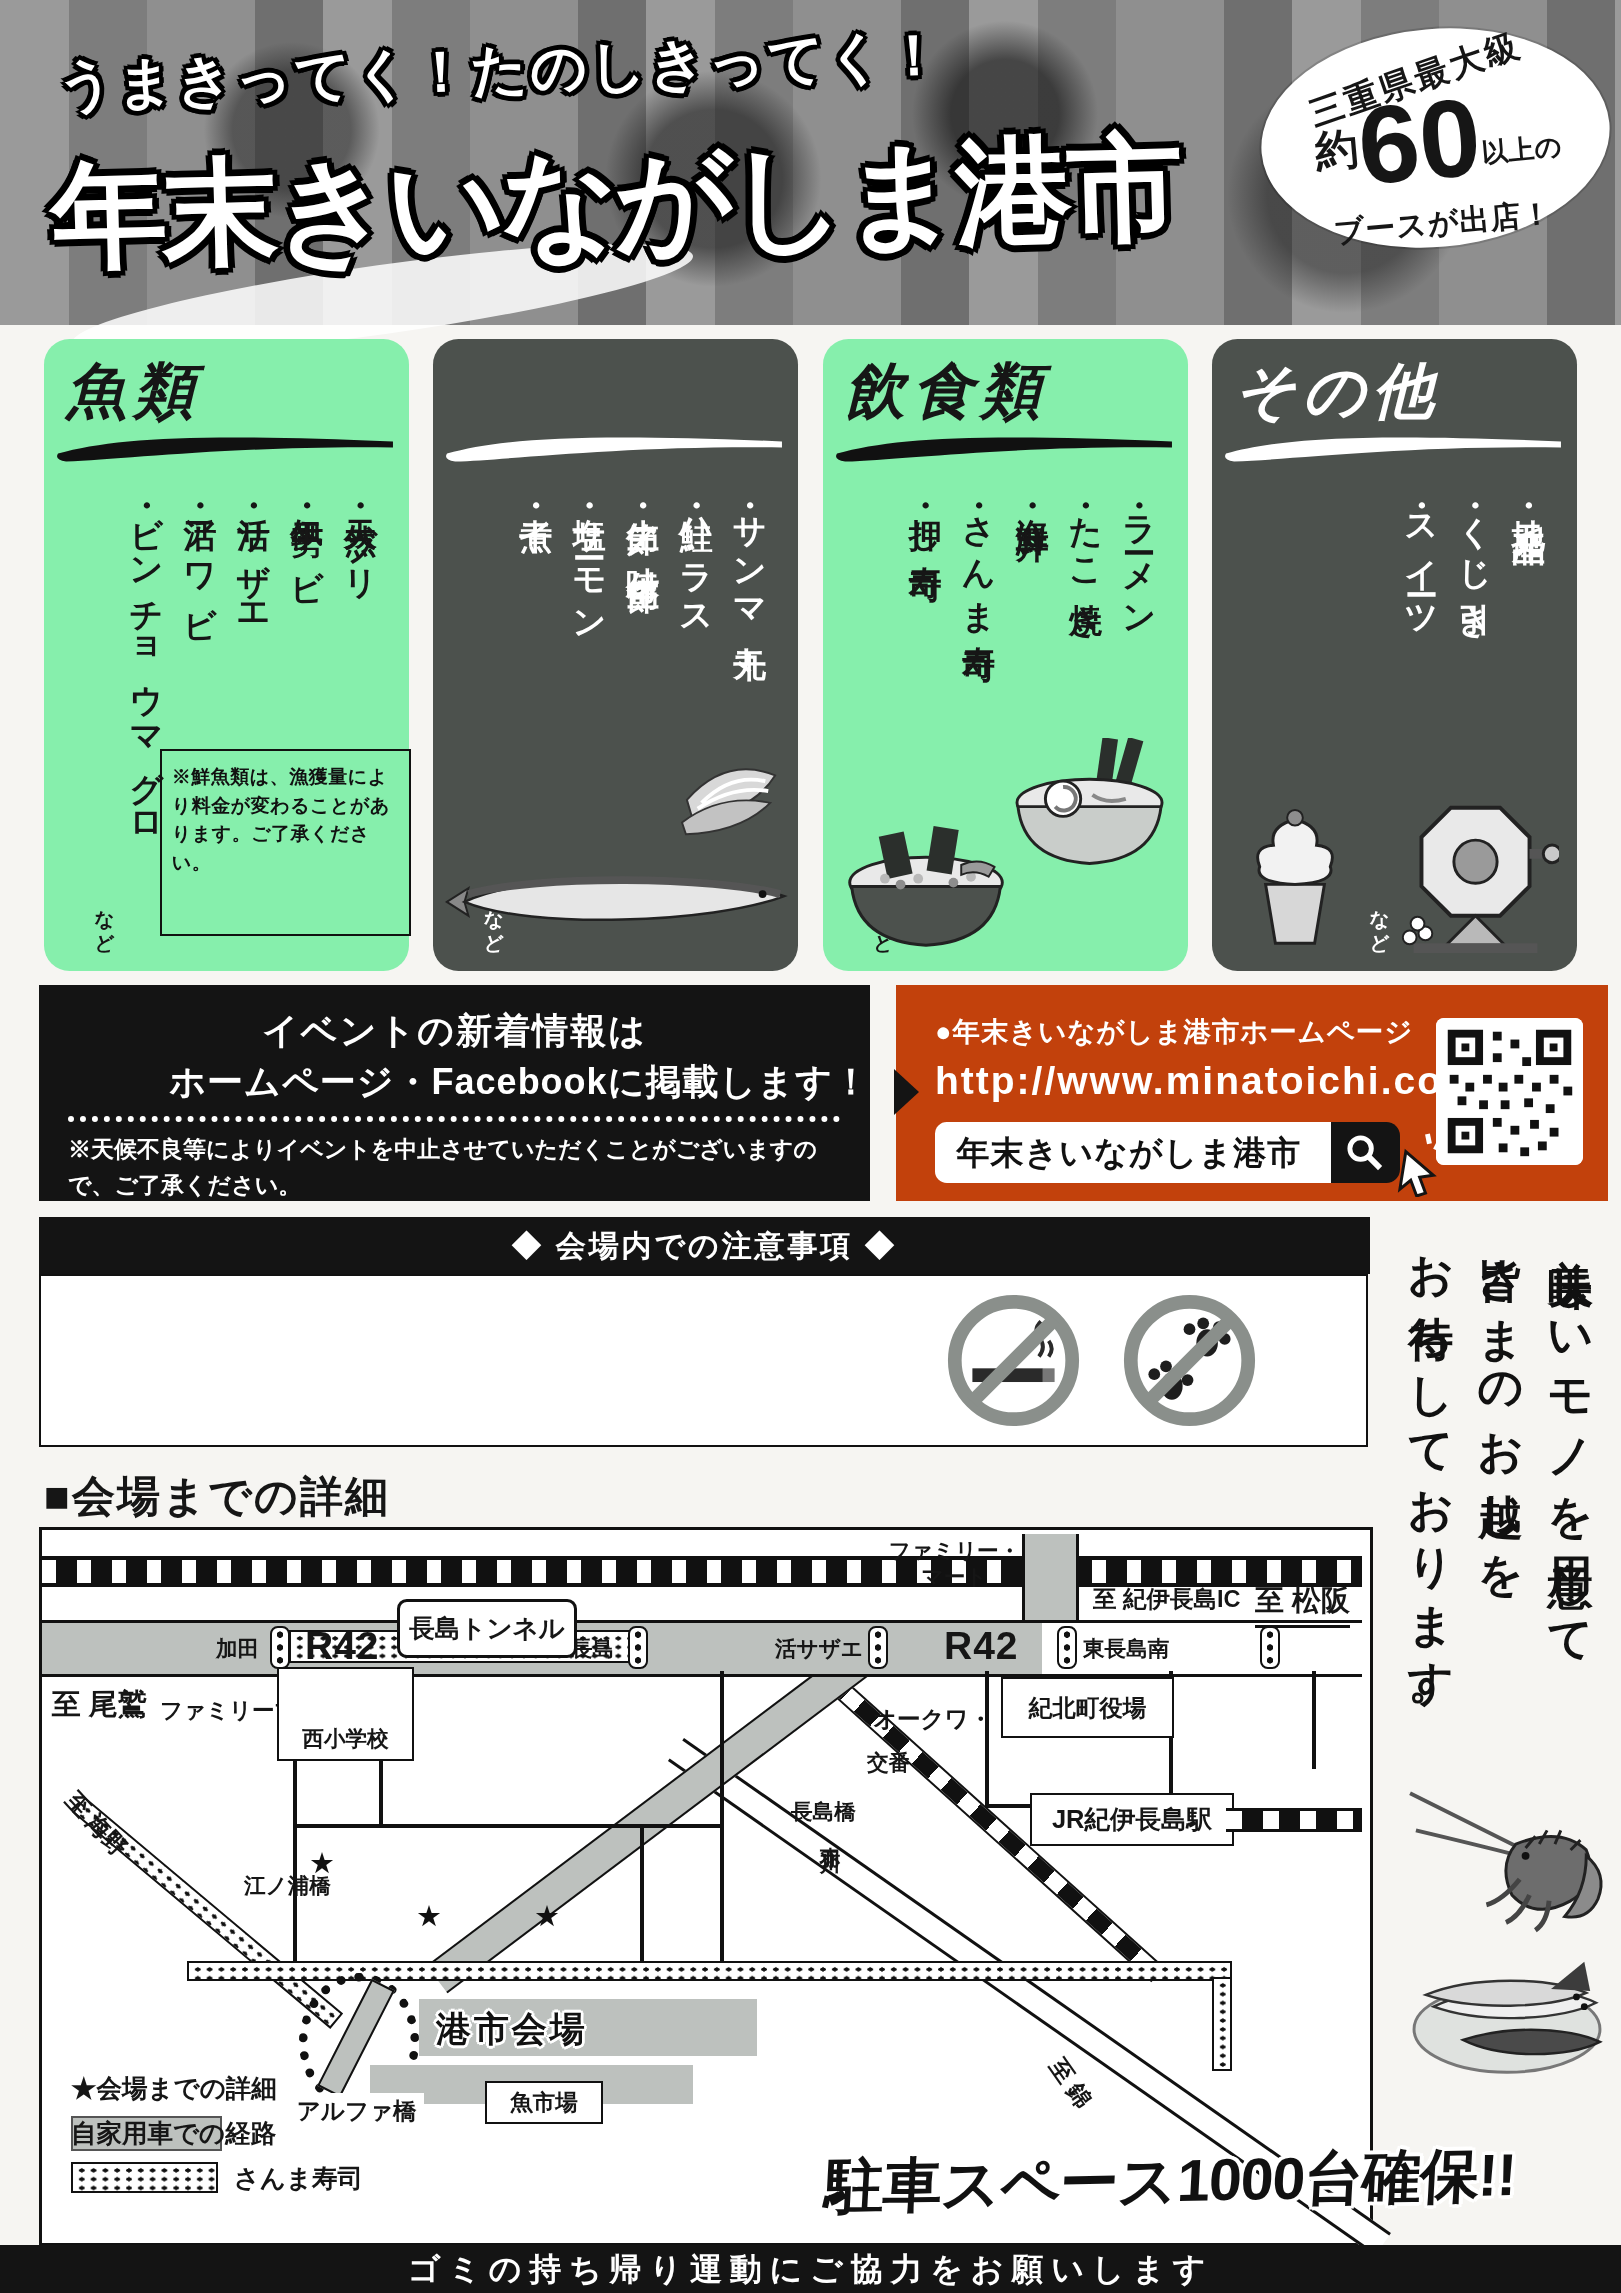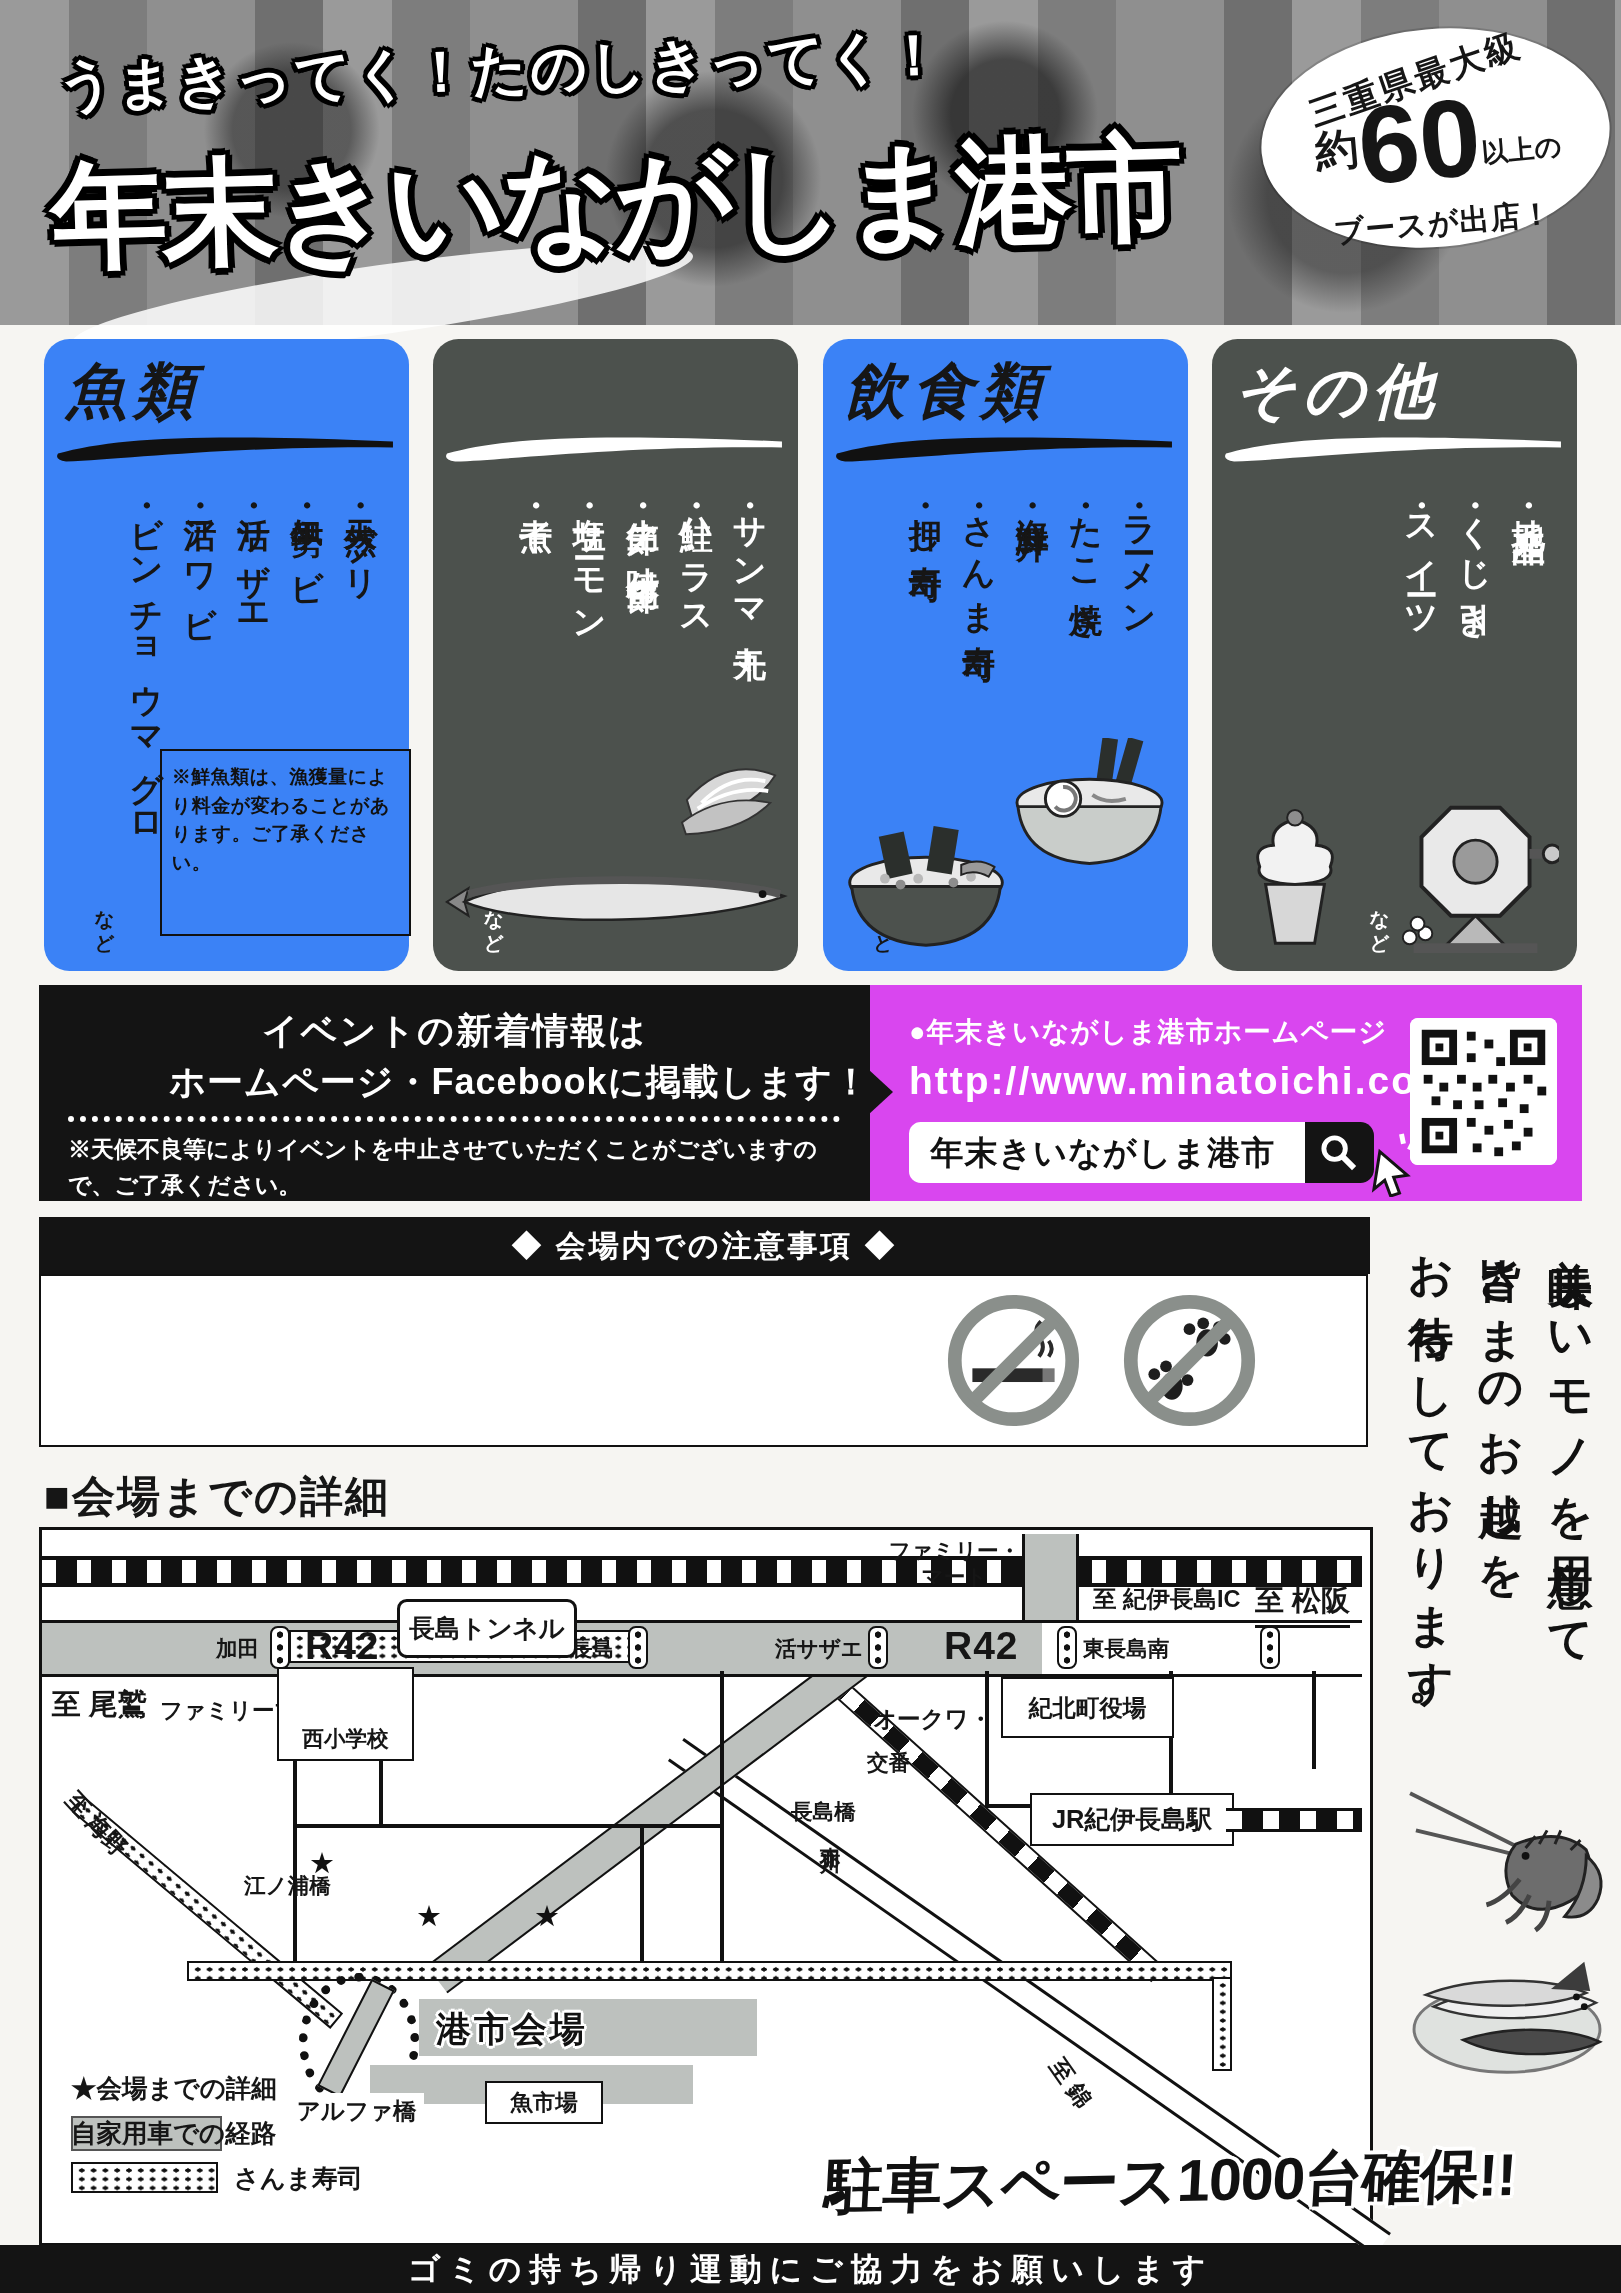--- a/index.html
+++ b/index.html
@@ -28,40 +28,40 @@
   .badge-l1{position:absolute;left:49px;top:25.5px;font-size:34px;font-weight:900;transform:rotate(-14deg);letter-spacing:2.9px;}
   .badge-mid{position:absolute;left:19.6px;top:61px;width:314px;display:flex;align-items:flex-end;justify-content:center;}
   .badge-approx{font-size:43px;font-weight:900;margin-bottom:17.6px;}
   .badge-num{font-size:110px;font-weight:900;line-height:.9;}
   .badge-unit{font-size:26.5px;font-weight:800;margin-bottom:13.7px;}
   .badge-l3{position:absolute;left:0;top:174px;width:100%;text-align:center;font-size:30px;font-weight:900;letter-spacing:1px;}
 
   
   .cats{position:absolute;left:44px;top:339px;width:1533px;height:632px;display:flex;gap:24.5px;}
   .cat{position:relative;flex:1;border-radius:25.5px;}
-  .cat.light{background:#3b82f6;color:#161616;}
+  .cat.light{background:#86efac;color:#161616;}
   .cat.dark{background:#4c514d;color:#ffffff;}
   .cat-title{position:absolute;left:21.6px;top:11.8px;font-family:"DejaVu Serif",serif;font-style:italic;
     font-weight:900;font-size:61px;letter-spacing:6.9px;white-space:nowrap;}
   .cat-swoosh{position:absolute;left:9.8px;top:92px;width:343px;height:35px;}
   .cat-items{position:absolute;top:149px;right:21.6px;left:82px;bottom:27.4px;writing-mode:vertical-rl;
     font-size:33px;font-weight:800;letter-spacing:4.9px;line-height:1.62;}
   .cat-etc{font-size:19.6px;font-weight:700;text-align:end;letter-spacing:2px;}
   .cat-note{position:absolute;left:116px;bottom:35px;width:227px;height:159px;border:2.9px solid #111;
     writing-mode:horizontal-tb;font-size:19px;font-weight:700;line-height:1.5;padding:11.8px 9.8px;
     letter-spacing:0.5px;color:#111;}
   .cat-art{position:absolute;pointer-events:none;}
 
   
   .info-left{position:absolute;left:39px;top:985px;width:831px;height:216px;background:#141414;color:#fff;}
   .info-h1{position:absolute;left:0;top:21.6px;width:100%;text-align:center;font-size:36px;font-weight:800;letter-spacing:2px;}
   .info-h2{position:absolute;left:0;top:73px;width:100%;text-align:right;font-size:36px;font-weight:800;letter-spacing:1px;}
   .info-dots{position:absolute;left:29px;top:131px;width:772px;border-top:6.9px dotted #fff;}
   .info-note{position:absolute;left:29px;top:147px;width:774px;font-size:23px;font-weight:600;line-height:1.55;}
-  .info-right{position:absolute;left:870px;top:985px;width:712px;height:216px;background:#d946ef;color:#fff;}
+  .info-right{position:absolute;left:896px;top:985px;width:712px;height:216px;background:#c2410c;color:#fff;}
   .info-arrow{position:absolute;left:-2px;top:84px;width:0;height:0;border-left:25.5px solid #141414;
     border-top:23.5px solid transparent;border-bottom:23.5px solid transparent;}
   .hp-label{position:absolute;left:39px;top:29px;font-size:27.4px;font-weight:700;letter-spacing:1px;}
   .hp-url{position:absolute;left:39px;top:74px;font-size:39px;font-weight:800;letter-spacing:2px;}
   .search-wrap{position:absolute;left:39px;top:137px;height:61px;display:flex;}
   .search-box{width:374px;height:61px;background:#fff;color:#111;border-radius:11.8px 0 0 11.8px;
     font-size:33px;font-weight:800;line-height:61px;padding-left:21.6px;letter-spacing:1px;}
   .search-btn{position:relative;width:69px;height:61px;background:#141414;border-radius:0 13.7px 13.7px 0;}
   .cursor{position:absolute;left:496px;top:147px;}
   .qr{position:absolute;right:25.5px;top:33px;width:147px;height:147px;background:#fff;border-radius:7.8px;}

